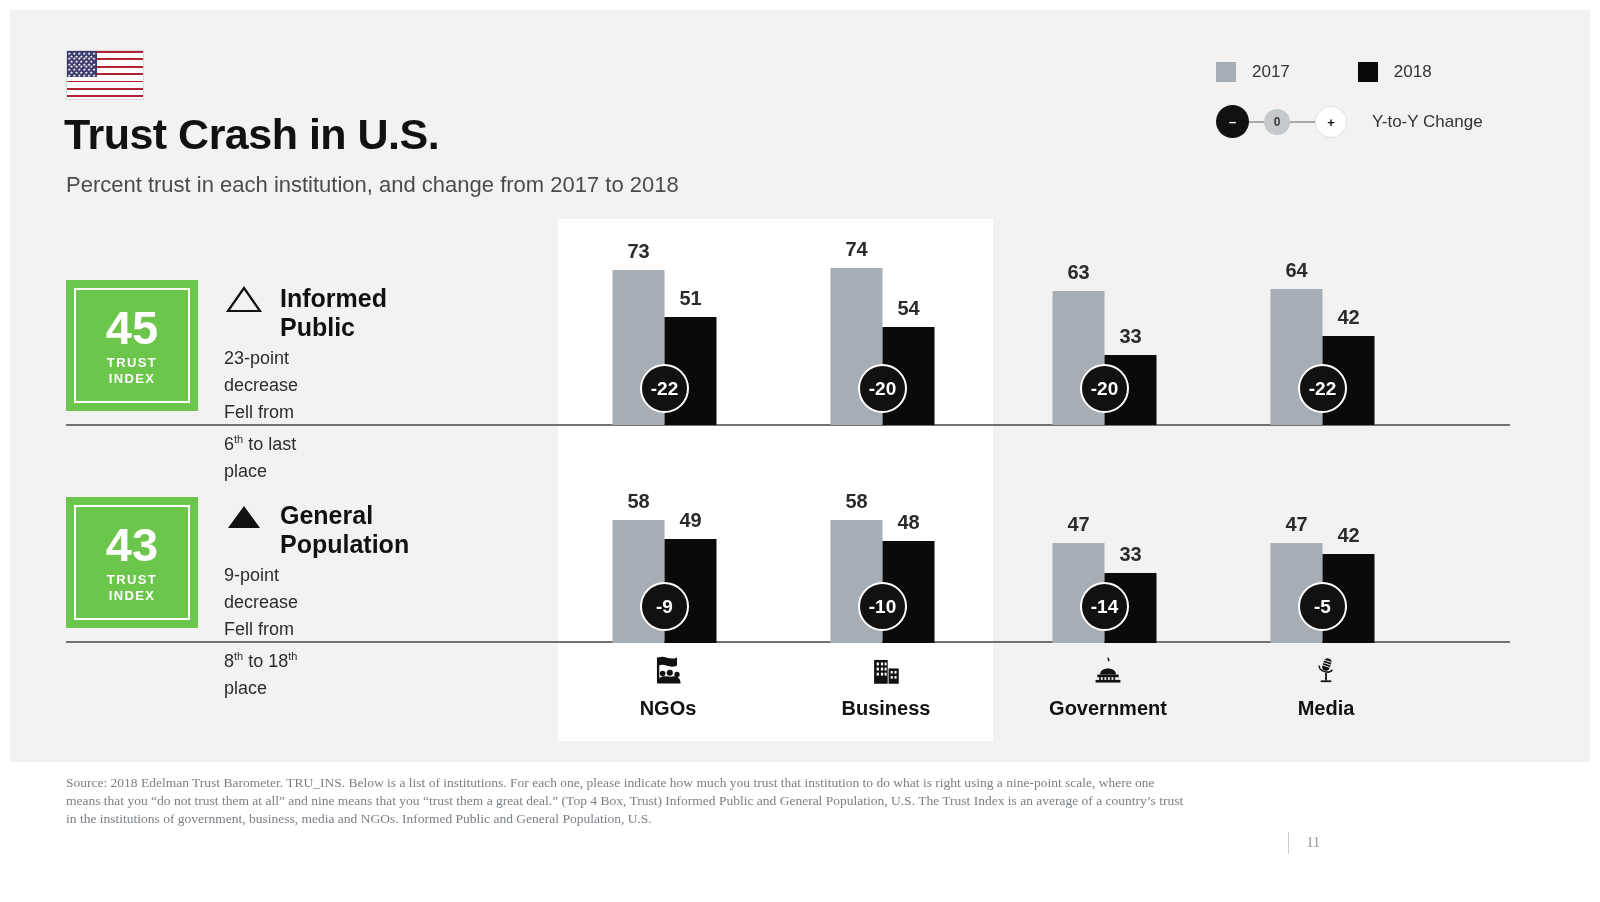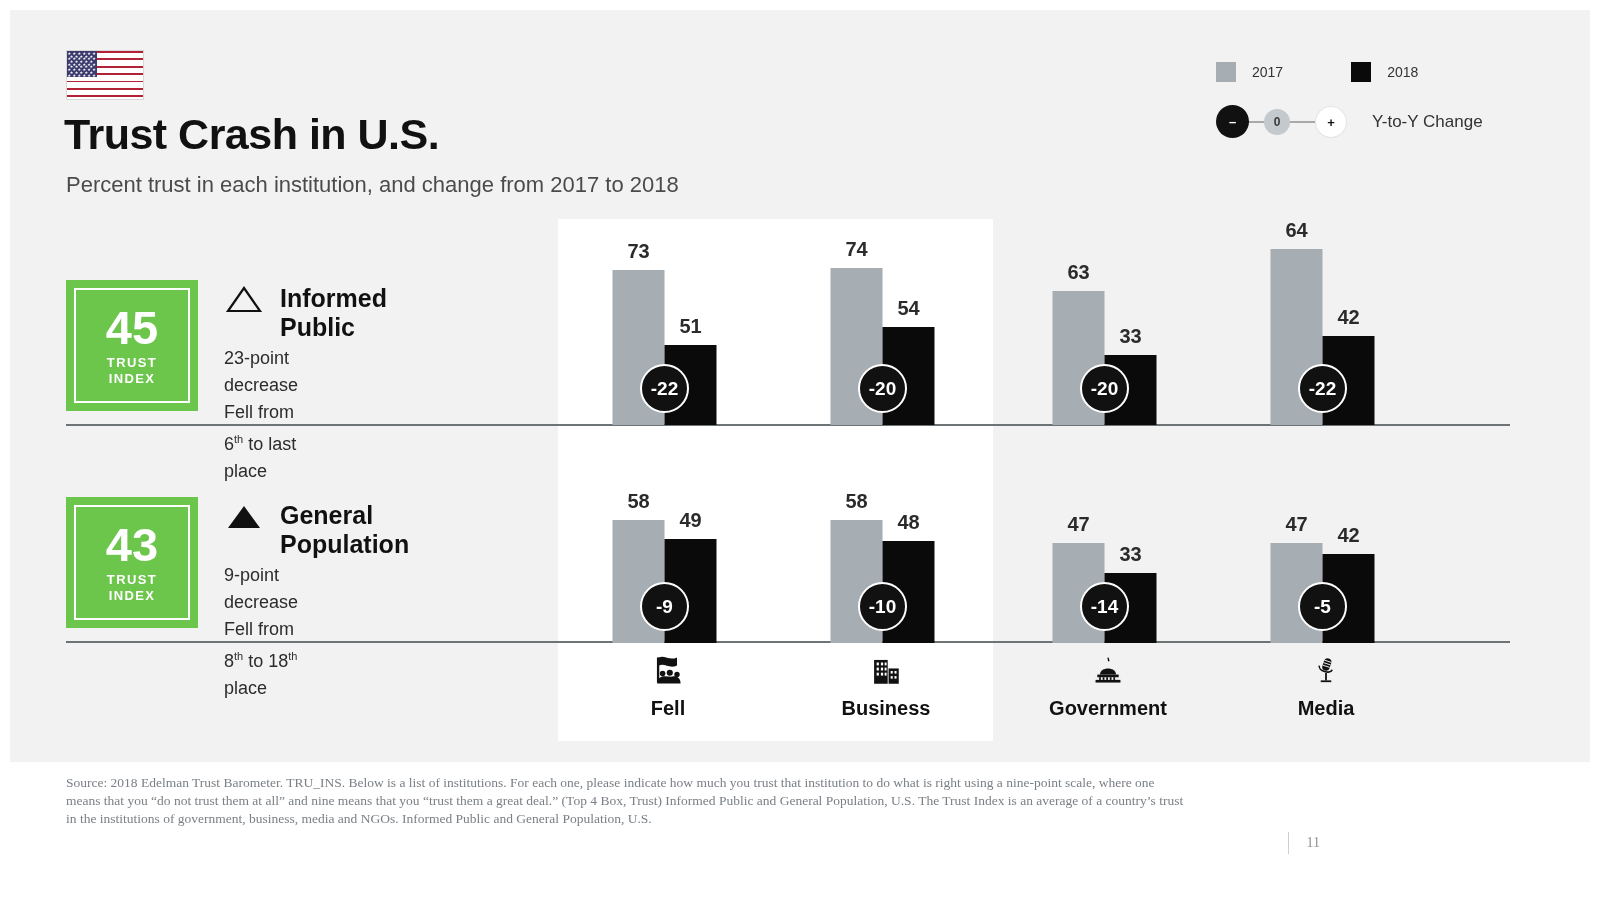--- a/index.html
+++ b/index.html
@@ -89,21 +89,21 @@
     left: 1216px;
     top: 62px;
     display: flex;
     align-items: center;
   }
   .legend-item { display: flex; align-items: center; margin-right: 68px; }
   .legend-item:last-child { margin-right: 0; }
   .legend-box { width: 20px; height: 20px; margin-right: 16px; }
   .legend-box.y2017 { background: #a6aeb4; }
   .legend-box.y2018 { background: #0a0a0a; }
-  .legend-label { font-size: 14px; color: #333333; }
+  .legend-label { font-size: 17px; color: #333333; }
 
   .scale-row {
     position: absolute;
     left: 1216px;
     top: 105px;
     display: flex;
     align-items: center;
   }
   .scale-track {
     position: relative;
@@ -497,21 +497,21 @@
   <div class="divider top"></div>
   <div class="divider bottom"></div>
 
   <div class="chart" id="chart">
       <div class="grp g0">
         <div class="row r0">
           <div class="bars">
             <div class="bar prev" style="height: 155px;">
               <div class="bar-value">73</div>
             </div>
-            <div class="bar curr" style="height: 80px;">
+            <div class="bar curr" style="height: 108px;">
               <div class="bar-value">51</div>
             </div>
             <div class="delta">-22</div>
           </div>
         </div>
         <div class="row r1">
           <div class="bars">
             <div class="bar prev" style="height: 123px;">
               <div class="bar-value">58</div>
             </div>
@@ -525,21 +525,21 @@
           <div class="cat-icon">
             <svg viewBox="0 0 40 36" width="36" height="34">
               <path d="M9 4 L9 32" stroke="#111" stroke-width="2.6" fill="none"></path>
               <path d="M10 4 C16 1, 22 8, 30 4 L30 13 C22 17, 16 10, 10 13 Z" fill="#111"></path>
               <circle cx="14" cy="22" r="3.1" fill="#111"></circle>
               <circle cx="22" cy="21" r="3.4" fill="#111"></circle>
               <circle cx="30" cy="23" r="3" fill="#111"></circle>
               <path d="M8 33 C8 27, 13 25, 16 25 C19 25, 24 26, 26 25 C30 25, 34 27, 34 33 Z" fill="#111"></path>
             </svg>
           </div>
-          <div class="cat-label">Fell</div>
+          <div class="cat-label">NGOs</div>
         </div>
       </div>
       <div class="grp g1">
         <div class="row r0">
           <div class="bars">
             <div class="bar prev" style="height: 157px;">
               <div class="bar-value">74</div>
             </div>
             <div class="bar curr" style="height: 98px;">
               <div class="bar-value">54</div>
@@ -621,21 +621,21 @@
                 <rect x="26" y="25" width="2" height="3"></rect>
               </g>
             </svg>
           </div>
           <div class="cat-label">Government</div>
         </div>
       </div>
       <div class="grp g3">
         <div class="row r0">
           <div class="bars">
-            <div class="bar prev" style="height: 176px;">
+            <div class="bar prev" style="height: 136px;">
               <div class="bar-value">64</div>
             </div>
             <div class="bar curr" style="height: 89px;">
               <div class="bar-value">42</div>
             </div>
             <div class="delta">-22</div>
           </div>
         </div>
         <div class="row r1">
           <div class="bars">

